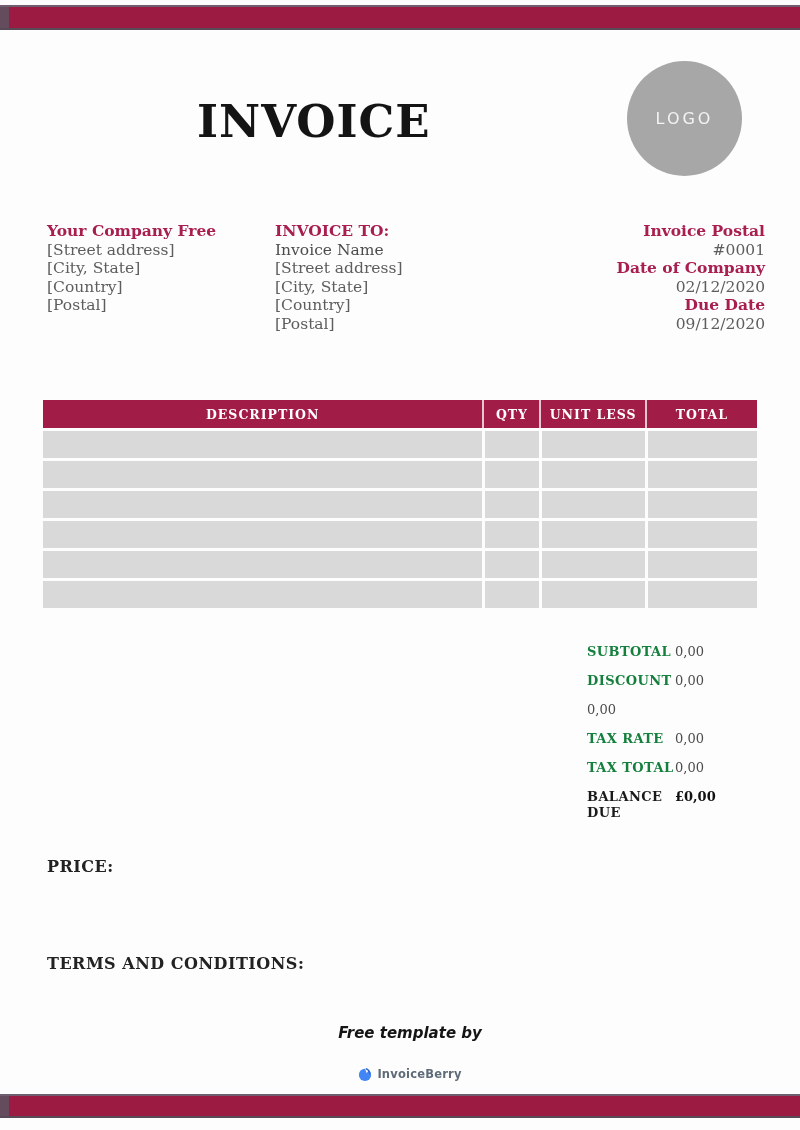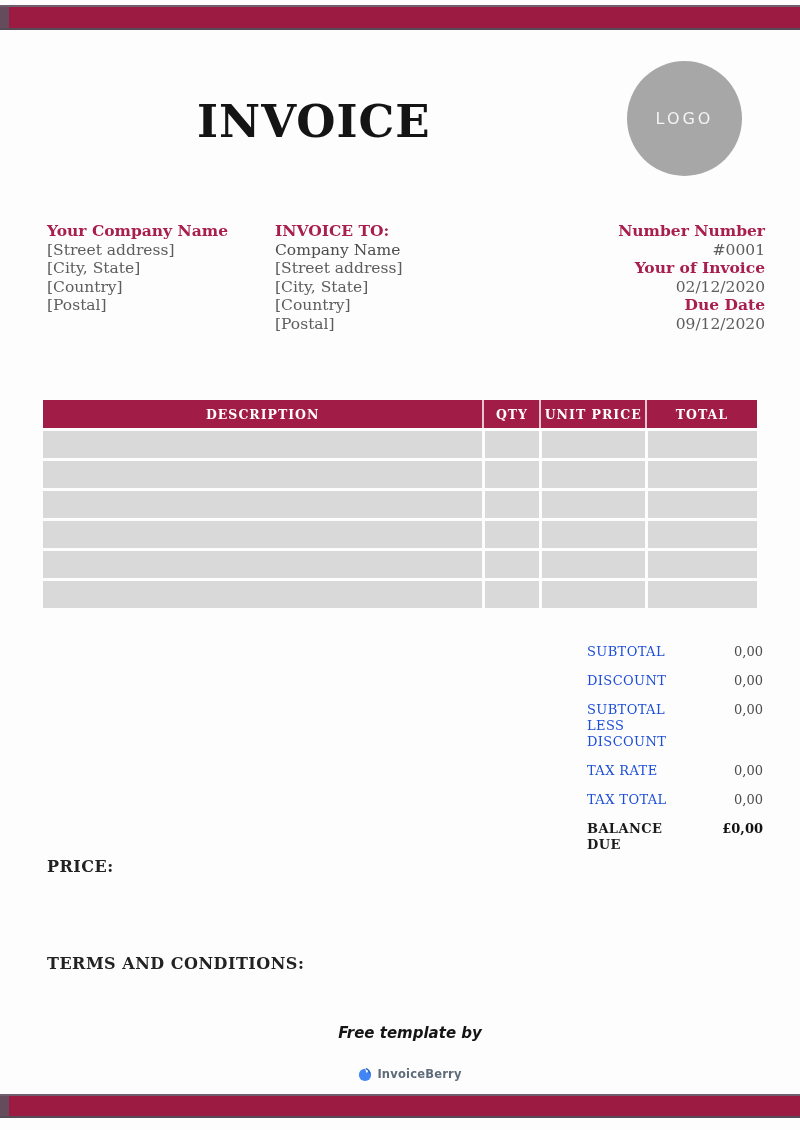--- a/index.html
+++ b/index.html
@@ -55,22 +55,22 @@
     background:#d9d9d9; height:27px; border-left:3px solid #fdfdfd;
   }
   .t-body .cell:first-child { border-left:none; }
   .col-desc { width:463px; }
   .col-qty { width:60px; }
   .col-unit { width:111px; }
   .col-total { width:118px; }
   
   .summary { position:absolute; left:587px; top:644px; width:176px; }
   .sum-row { display:flex; margin-bottom:13px; font-size:13px; line-height:16px; }
-  .sum-label { width:88px; color:#1d4ed8; letter-spacing:.4px; }
-  .sum-value { flex:1; text-align:right; color:#4d4d4d; }
+  .sum-label { width:88px; color:#15803d; letter-spacing:.4px;font-weight:bold; }
+  .sum-value { flex:1; color:#4d4d4d; }
   .sum-row.bold .sum-label { color:#1a1a1a; font-weight:bold; }
   .sum-row.bold .sum-value { color:#111; font-weight:bold; }
   
   .section-label {
     position:absolute; left:47px; font-size:16px; font-weight:bold;
     letter-spacing:.5px; color:#222;
   }
   .notes { top:857px; }
   .terms { top:954px; }
   
@@ -93,50 +93,50 @@
 
 <div class="bar top"></div>
 
 <div class="title">INVOICE</div>
 
 <div class="logo-circle">
   <span>LOGO</span>
 </div>
 
 <div class="addr addr-left">
-  <div class="red-head">Your Company Name</div>
+  <div class="red-head">Your Company Free</div>
   <div>[Street address]</div>
   <div>[City, State]</div>
   <div>[Country]</div>
   <div>[Postal]</div>
 </div>
 
 <div class="addr addr-mid">
   <div class="red-head">INVOICE TO:</div>
-  <div class="dark-line">Company Name</div>
+  <div class="dark-line">Invoice Name</div>
   <div>[Street address]</div>
   <div>[City, State]</div>
   <div>[Country]</div>
   <div>[Postal]</div>
 </div>
 
 <div class="addr addr-right">
-  <div class="red-head">Number Number</div>
+  <div class="red-head">Invoice Postal</div>
   <div>#0001</div>
-  <div class="red-head">Your of Invoice</div>
+  <div class="red-head">Date of Company</div>
   <div>02/12/2020</div>
   <div class="red-head">Due Date</div>
   <div>09/12/2020</div>
 </div>
 
 <div class="items">
   <div class="t-row t-head">
     <div class="cell col-desc">DESCRIPTION</div>
     <div class="cell col-qty">QTY</div>
-    <div class="cell col-unit">UNIT PRICE</div>
+    <div class="cell col-unit">UNIT LESS</div>
     <div class="cell col-total">TOTAL</div>
   </div>
   <div class="t-body" id="table-body">
       <div class="t-row">
         <div class="cell col-desc"></div>
         <div class="cell col-qty"></div>
         <div class="cell col-unit"></div>
         <div class="cell col-total"></div>
       </div>
       <div class="t-row">
@@ -175,21 +175,20 @@
 <div class="summary">
   <div class="sum-row">
     <div class="sum-label">SUBTOTAL</div>
     <div class="sum-value">0,00</div>
   </div>
   <div class="sum-row">
     <div class="sum-label">DISCOUNT</div>
     <div class="sum-value">0,00</div>
   </div>
   <div class="sum-row">
-    <div class="sum-label">SUBTOTAL LESS DISCOUNT</div>
     <div class="sum-value">0,00</div>
   </div>
   <div class="sum-row">
     <div class="sum-label">TAX RATE</div>
     <div class="sum-value">0,00</div>
   </div>
   <div class="sum-row">
     <div class="sum-label">TAX TOTAL</div>
     <div class="sum-value">0,00</div>
   </div>

